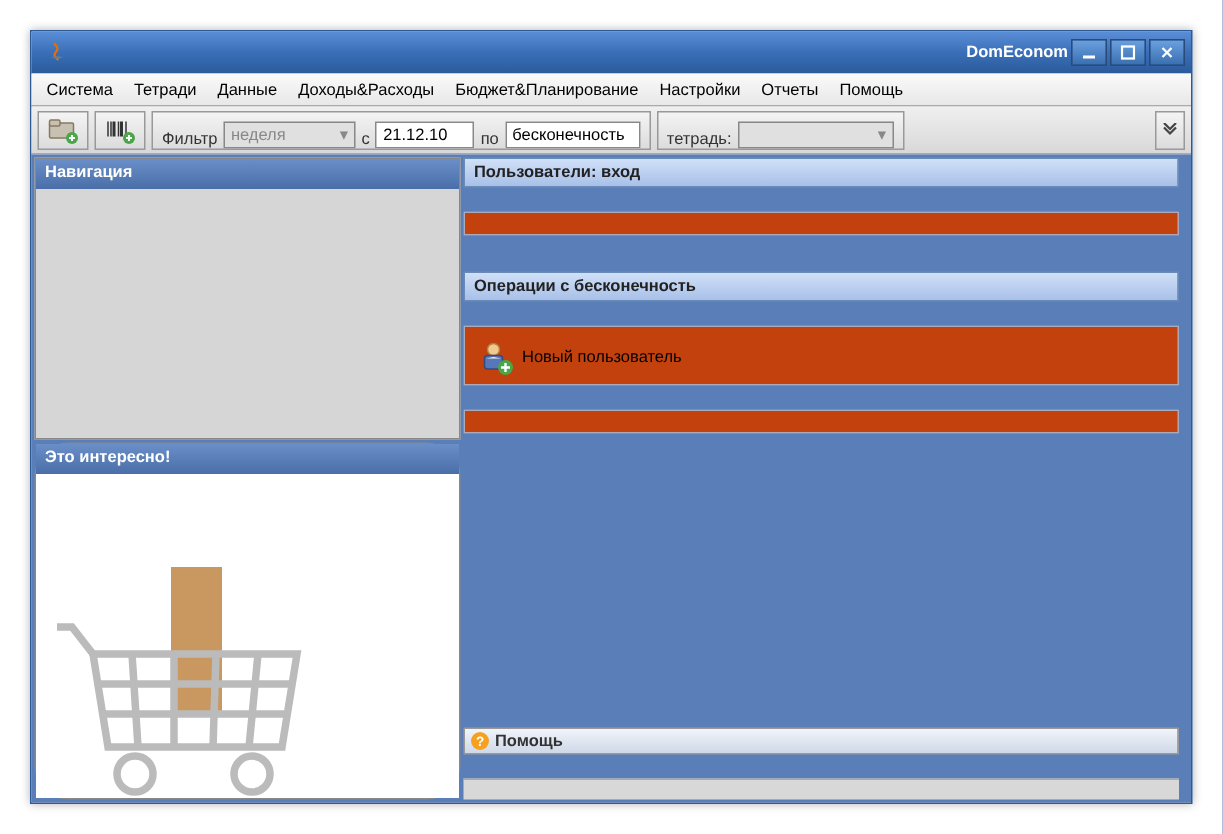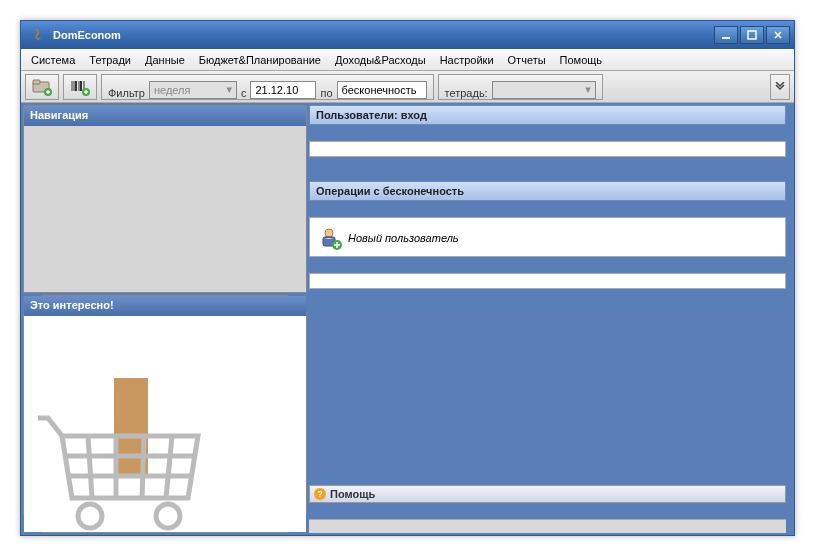--- a/index.html
+++ b/index.html
@@ -1,20 +1,20 @@
 <!DOCTYPE html>
 <html><head>
 <meta charset="utf-8">
 <style>
 * { box-sizing: border-box; margin: 0; padding: 0; font-family: Tahoma, Arial, sans-serif; font-size: 11px; }
 body { background: #fff; padding: 20px; }
 .window { width: 775px; height: 516px; border: 1px solid #2a5a9a; background: #e8e8e8; display: flex; flex-direction: column; box-shadow: 0 0 6px rgba(0,0,0,0.3); }
 .titlebar { height: 28px; background: linear-gradient(to bottom, #5a8fd8 0%, #3a6fb8 50%, #2a5a9a 100%); display: flex; align-items: center; padding: 0 4px; }
 .titlebar .java-icon { width: 16px; height: 16px; margin: 0 6px; }
-.titlebar .title { color: #fff; font-weight: bold; flex: 1; }
+.titlebar .title { color: #fff; font-weight: bold; flex: 1; text-align: right; }
 .win-btn { width: 24px; height: 18px; margin-left: 2px; background: linear-gradient(to bottom, #6a9fe0, #3a6fb0); border: 1px solid #2a4a7a; display: flex; align-items: center; justify-content: center; cursor: pointer; }
 .win-btn svg { width: 10px; height: 10px; }
 .menubar { height: 22px; background: linear-gradient(to bottom, #fafafa, #e8e8e8); border-bottom: 1px solid #aaa; display: flex; align-items: center; padding: 0 4px; gap: 2px; }
 .menu-item { padding: 3px 6px; cursor: pointer; }
 .toolbar { height: 32px; background: linear-gradient(to bottom, #f0f0f0, #d8d8d8); border-bottom: 1px solid #aaa; display: flex; align-items: center; padding: 2px 4px; gap: 4px; }
 .tool-btn { width: 34px; height: 26px; background: linear-gradient(to bottom, #f4f4f4, #dcdcdc); border: 1px solid #999; display: flex; align-items: center; justify-content: center; cursor: pointer; }
 .tool-group { height: 26px; background: linear-gradient(to bottom, #f4f4f4, #dcdcdc); border: 1px solid #999; display: flex; align-items: flex-end; padding: 0 6px; gap: 4px; }
 .tool-label { color: #333; white-space: nowrap; }
 .combo { height: 18px; border: 1px solid #888; background: #e0e0e0; display: flex; align-items: center; padding: 0 4px; color: #888; position: relative; }
 .combo-arrow { margin-left: auto; }
@@ -23,21 +23,21 @@
 .main-area { flex: 1; display: flex; background: #5a7fb8; overflow: hidden; }
 .left-col { width: 288px; display: flex; flex-direction: column; gap: 2px; padding: 2px; }
 .panel { background: #d6d6d6; border: 1px solid #888; display: flex; flex-direction: column; }
 .panel-header { height: 20px; background: linear-gradient(to bottom, #6a8fc8, #4a6fa8); color: #fff; font-weight: bold; padding: 3px 6px; }
 .panel-body { flex: 1; background: #d6d6d6; overflow: hidden; position: relative; }
 .nav-panel { height: 188px; }
 .interesting-panel { flex: 1; border-radius: 23px; }
 .cart-svg { position: absolute; bottom: 0; left: 14px; width: 200px; height: 154px; }
 .right-col { flex: 1; display: flex; flex-direction: column; padding: 2px 8px 2px 0; gap: 16px; }
 .section-header { height: 20px; background: linear-gradient(to bottom, #d0e0f8, #a8c0e8); border: 1px solid #6a8ab8; font-weight: bold; padding: 3px 6px; color: #222; }
-.section-body { background: #ffffff; border: 1px solid #aab; padding: 4px; font-style: italic; }
+.section-body { background: #c2410c; border: 1px solid #aab; padding: 4px; }
 .section-body.tall { height: 40px; }
 .section-body.empty { height: 16px; }
 .user-row { display: flex; align-items: center; gap: 6px; padding: 4px; }
 .user-icon { width: 24px; height: 24px; }
 .blue-gap { flex: 1; background: #5a7fb8; }
 .help-bar { height: 18px; background: linear-gradient(to bottom, #f0f4fa, #d0d8e8); border: 1px solid #999; display: flex; align-items: center; padding: 0 4px; gap: 4px; font-weight: bold; color: #333; }
 .help-icon-circle { width: 12px; height: 12px; border-radius: 50%; background: #f5a020; display: flex; align-items: center; justify-content: center; color: #fff; font-size: 9px; font-weight: bold; }
 .statusbar { height: 14px; background: #d8d8d8; border-top: 1px solid #aaa; }
 </style>
 </head>
@@ -66,22 +66,22 @@
         <svg viewBox="0 0 10 10">
           <path d="M2 2 L8 8 M8 2 L2 8" stroke="#fff" stroke-width="1.5"></path>
         </svg>
       </div>
   </div>
 
   <div class="menubar">
     <span class="menu-item">Система</span>
     <span class="menu-item">Тетради</span>
     <span class="menu-item">Данные</span>
+    <span class="menu-item">Доходы&amp;Расходы</span>
     <span class="menu-item">Бюджет&amp;Планирование</span>
-    <span class="menu-item">Доходы&amp;Расходы</span>
     <span class="menu-item">Настройки</span>
     <span class="menu-item">Отчеты</span>
     <span class="menu-item">Помощь</span>
   </div>
 
   <div class="toolbar">
     <div class="tool-btn">
       <svg width="22" height="18" viewBox="0 0 22 18">
           <rect x="2" y="4" width="16" height="10" rx="1" fill="#c8c0b0" stroke="#887860"></rect>
           <rect x="2" y="2" width="7" height="4" rx="1" fill="#c8c0b0" stroke="#887860"></rect>

